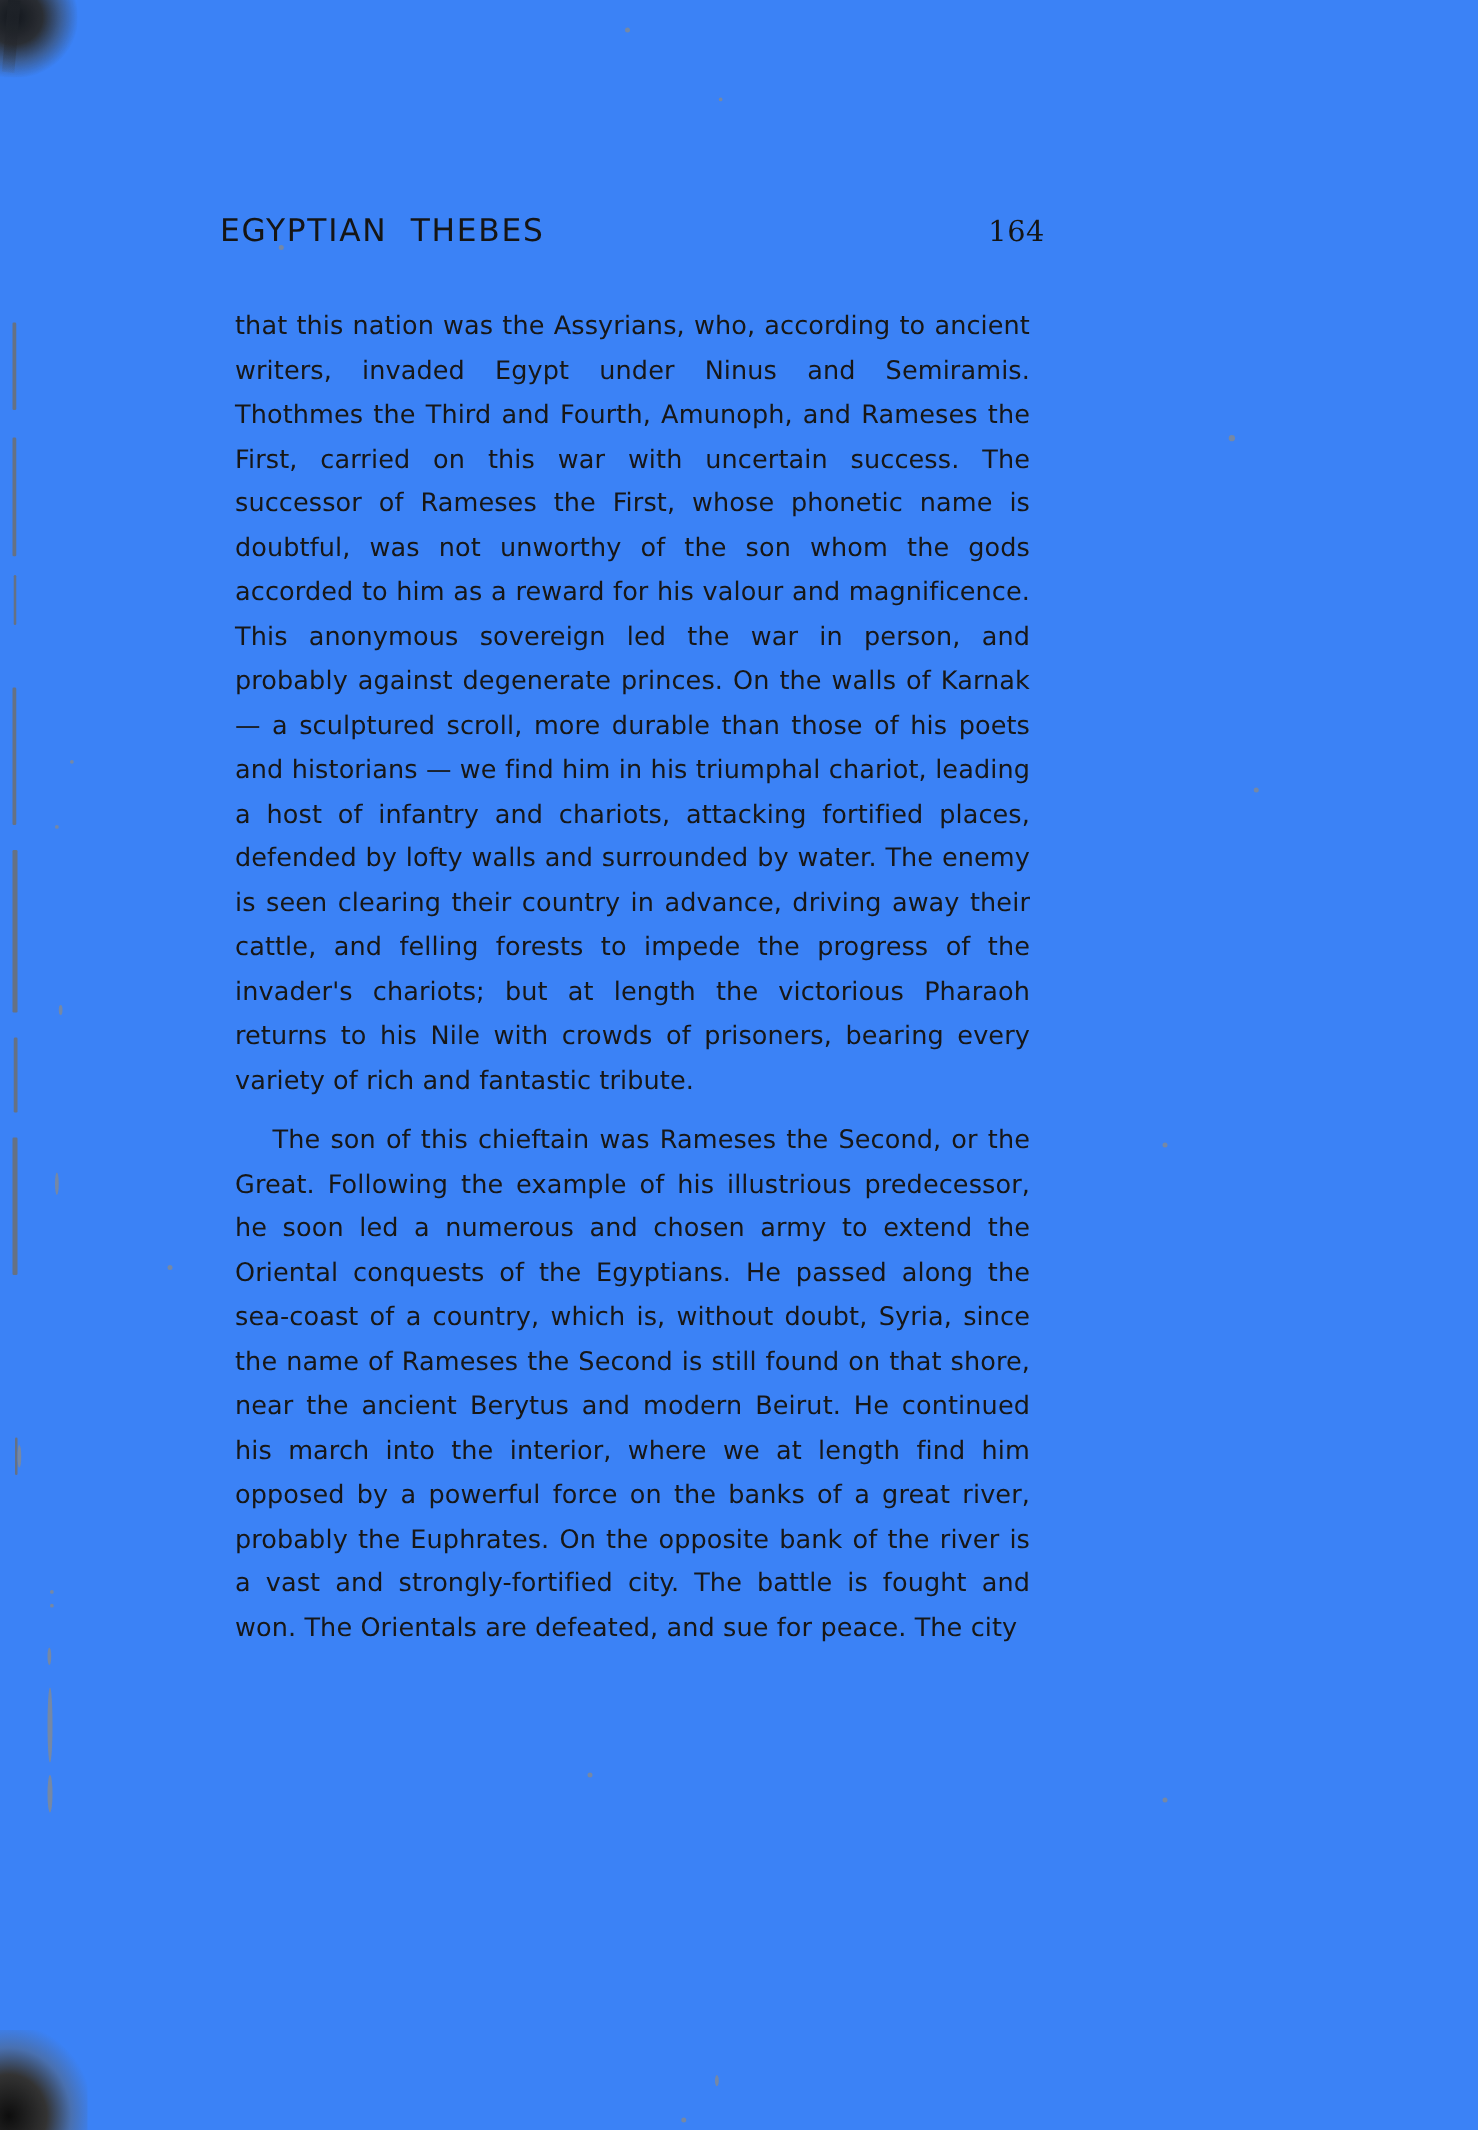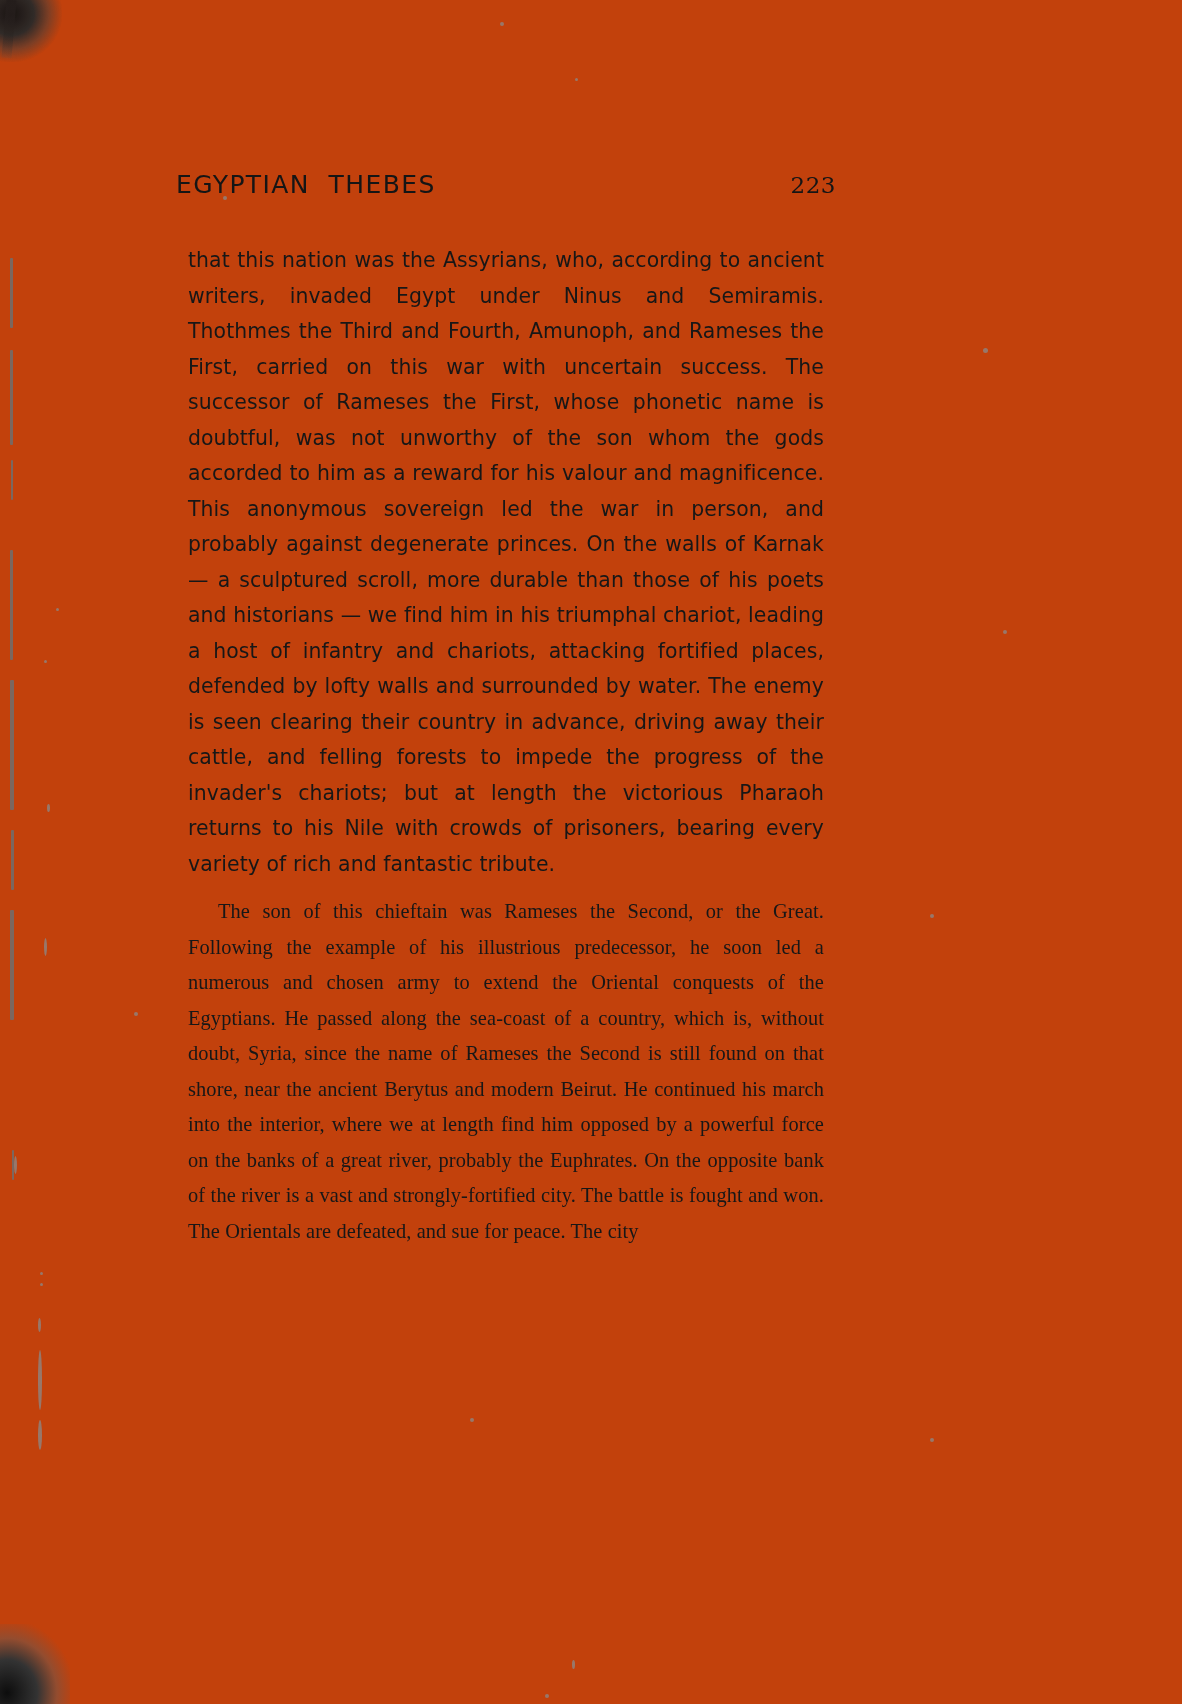--- a/index.html
+++ b/index.html
@@ -13,21 +13,21 @@
     position: relative;
     overflow: hidden;
     font-family: "DejaVu Sans", sans-serif;
     color: #1a1a1a;
   }
 
   
   .scan-page {
     position: absolute;
     inset: 0;
-    background: #c2410c;
+    background: #3b82f6;
   }
 
   .edge-smudge-top {
     position: absolute;
     left: 0;
     top: 0;
     width: 62px;
     height: 62px;
     background:
       radial-gradient(ellipse at 18% 22%, #111 0%, #2a2a2a 32%, rgba(60,60,60,0.55) 52%, rgba(255,255,255,0) 72%);
@@ -108,21 +108,20 @@
     margin: 12px;
     font-size: 20.4px;
     line-height: 35.5px;
     text-align: justify;
     text-justify: inter-word;
     color: #171717;
     letter-spacing: 0.1px;
   }
   p.body-par + p.body-par {
     text-indent: 30px;
-    font-family: Liberation Serif, serif;
   }
   .par-last-line-left {
     text-align-last: left;
   }
 </style>
 </head>
 <body>
 
 <div class="scan-page">
 
@@ -159,21 +158,21 @@
   <span class="speck" style="left:38px; top:1420px; width:4px; height:30px;"></span>
   <span class="speck" style="left:470px; top:1418px; width:4px; height:4px;"></span>
   <span class="speck" style="left:930px; top:1438px; width:4px; height:4px;"></span>
   <span class="speck" style="left:572px; top:1660px; width:3px; height:9px;"></span>
   <span class="speck" style="left:545px; top:1694px; width:4px; height:4px;"></span>
 
   <div class="page-content">
 
     <div class="running-head">
       <span class="head-title">EGYPTIAN  THEBES</span>
-      <span class="folio">223</span>
+      <span class="folio">164</span>
     </div>
 
     <p class="body-par">that this nation was the Assyrians, who, according to ancient writers, invaded Egypt under Ninus and Semiramis. Thothmes the Third and Fourth, Amunoph, and Rameses the First, carried on this war with uncertain success. The successor of Rameses the First, whose phonetic name is doubtful, was not unworthy of the son whom the gods accorded to him as a reward for his valour and magnificence. This anonymous sovereign led the war in person, and probably against degenerate princes. On the walls of Karnak — a sculptured scroll, more durable than those of his poets and historians — we find him in his triumphal chariot, leading a host of infantry and chariots, attacking fortified places, defended by lofty walls and surrounded by water. The enemy is seen clearing their country in advance, driving away their cattle, and felling forests to impede the progress of the invader's chariots; but at length the victorious Pharaoh returns to his Nile with crowds of prisoners, bearing every variety of rich and fantastic tribute.</p>
 
     <p class="body-par par-last-line-left">The son of this chieftain was Rameses the Second, or the Great. Following the example of his illustrious predecessor, he soon led a numerous and chosen army to extend the Oriental conquests of the Egyptians. He passed along the sea-coast of a country, which is, without doubt, Syria, since the name of Rameses the Second is still found on that shore, near the ancient Berytus and modern Beirut. He continued his march into the interior, where we at length find him opposed by a powerful force on the banks of a great river, probably the Euphrates. On the opposite bank of the river is a vast and strongly-fortified city. The battle is fought and won. The Orientals are defeated, and sue for peace. The city</p>
 
   </div>
 </div>
 
 </body></html>

